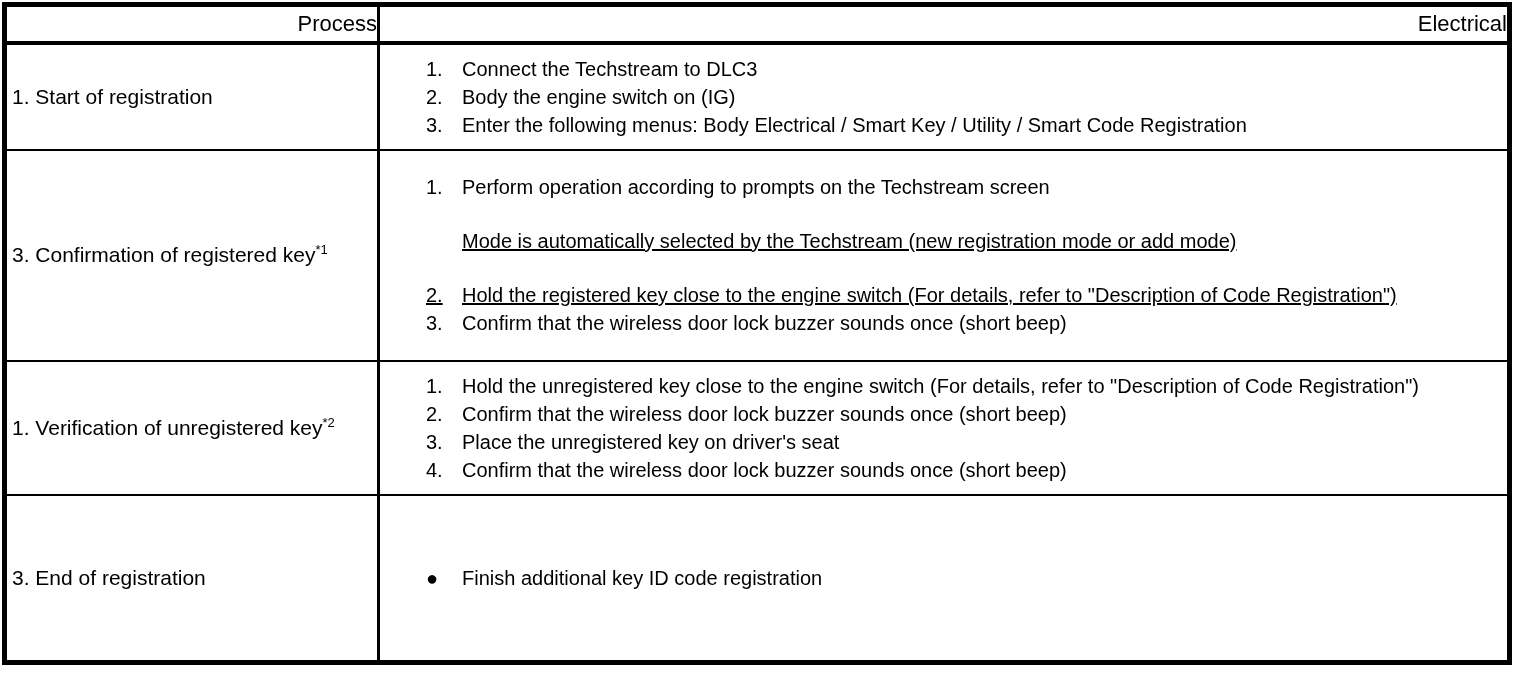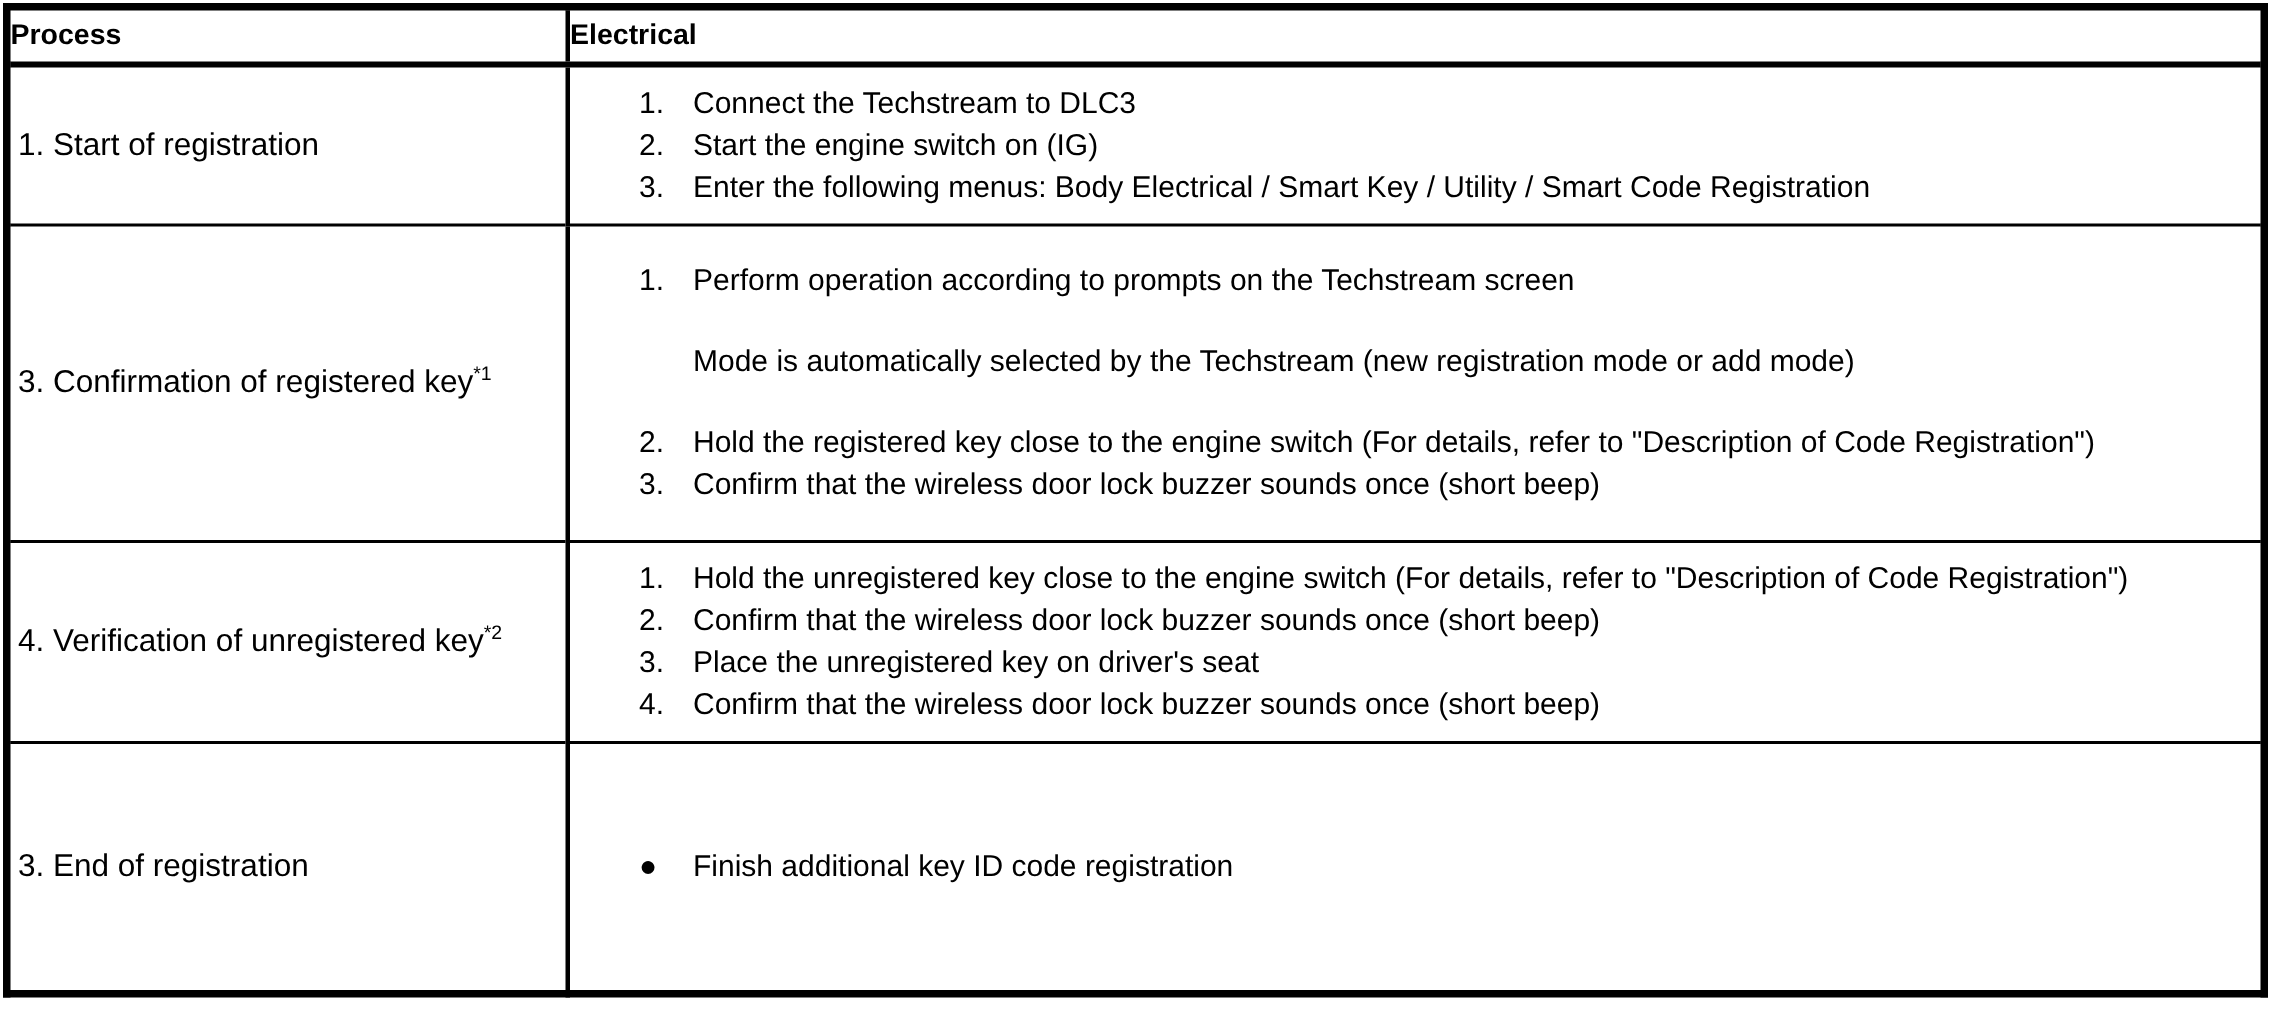--- a/index.html
+++ b/index.html
@@ -23,23 +23,23 @@
     width: 1510px;
     table-layout: fixed;
     border-collapse: collapse;
     border: 5px solid #000;
   }
   th, td {
     vertical-align: middle;
     padding: 0;
   }
   th {
-    font-size: 19px;
-    font-weight: bold;
-    text-align: left;
+    font-size: 22px;
+    font-weight: normal;
+    text-align: right;
     height: 38px;
     border-bottom: 4px solid #000;
   }
   th:first-child, td:first-child {
     width: 374px;
     border-right: 3px solid #000;
   }
   tbody td {
     border-top: 2px solid #000;
   }
@@ -72,21 +72,21 @@
     margin: 4px 0;
   }
   .proc-item .marker {
     flex: 0 0 36px;
     margin-left: 46px;
   }
   .proc-item .item-text {
     flex: 1 1 auto;
     padding-right: 6px;
   }
-  .proc-item.gap-before { margin-top: 30px; }
+  .proc-item.gap-before { margin-top: 30px; text-decoration: underline; }
 </style>
 </head>
 <body>
 
 <div class="table-wrap">
   <table class="proc-table">
     <thead>
       <tr>
         <th>Process</th>
         <th>Electrical</th>
@@ -97,21 +97,21 @@
     <td class="process-cell"><span>1. Start of registration</span><sup></sup></td>
     <td class="procedure-cell">
       <div>
   <div class="proc-item">
     <span class="marker">1.</span>
     <span class="item-text">Connect the Techstream to DLC3</span>
   </div>
 
   <div class="proc-item">
     <span class="marker">2.</span>
-    <span class="item-text">Start the engine switch on (IG)</span>
+    <span class="item-text">Body the engine switch on (IG)</span>
   </div>
 
   <div class="proc-item">
     <span class="marker">3.</span>
     <span class="item-text">Enter the following menus: Body Electrical / Smart Key / Utility / Smart Code Registration</span>
   </div>
 </div>
     </td>
   </tr>
 
@@ -137,21 +137,21 @@
   <div class="proc-item">
     <span class="marker">3.</span>
     <span class="item-text">Confirm that the wireless door lock buzzer sounds once (short beep)</span>
   </div>
 </div>
     </td>
   </tr>
 
 
   <tr>
-    <td class="process-cell"><span>4. Verification of unregistered key</span><sup>*2</sup></td>
+    <td class="process-cell"><span>1. Verification of unregistered key</span><sup>*2</sup></td>
     <td class="procedure-cell">
       <div>
   <div class="proc-item">
     <span class="marker">1.</span>
     <span class="item-text">Hold the unregistered key close to the engine switch (For details, refer to "Description of Code Registration")</span>
   </div>
 
   <div class="proc-item">
     <span class="marker">2.</span>
     <span class="item-text">Confirm that the wireless door lock buzzer sounds once (short beep)</span>

